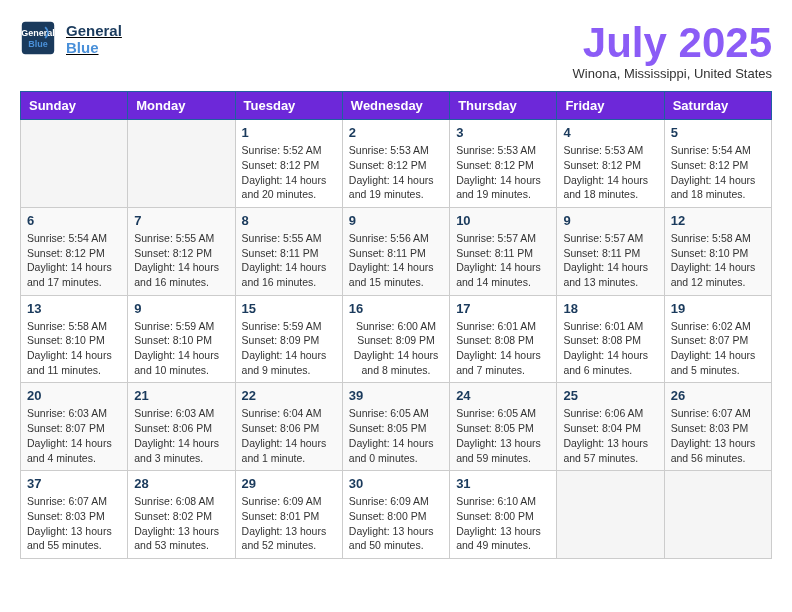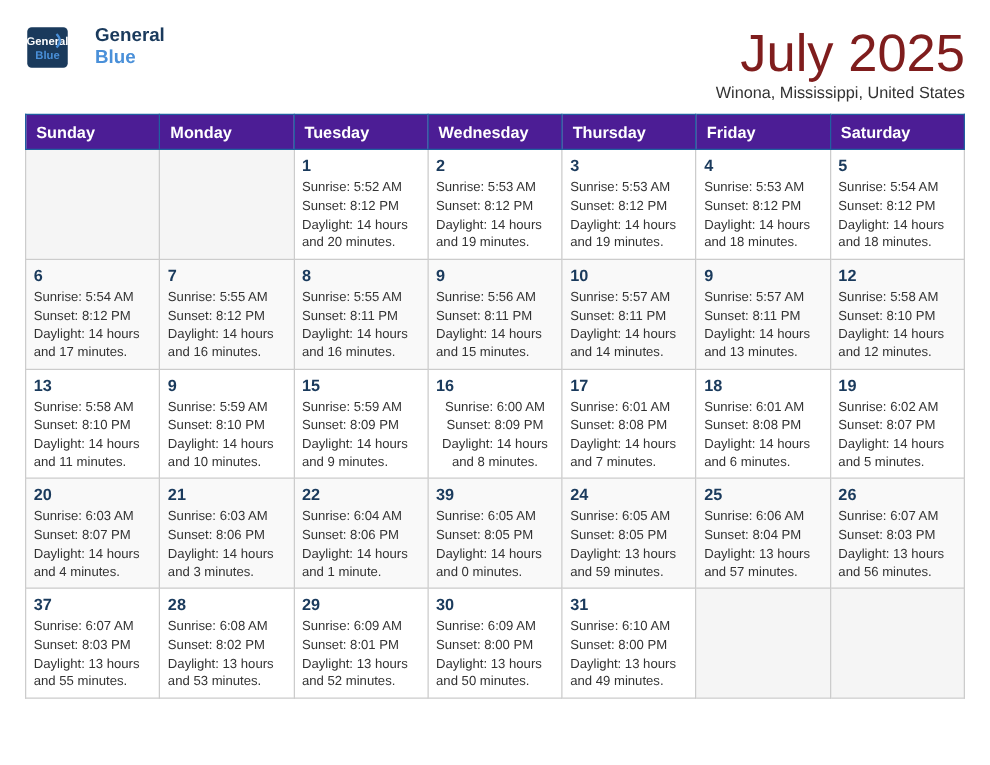--- a/index.html
+++ b/index.html
@@ -11,48 +11,49 @@
       padding: 20px;
     }
     .header {
       display: flex;
       justify-content: space-between;
       align-items: flex-start;
       margin-bottom: 10px;
     }
     .logo {
       display: flex;
-      align-items: flex-start;
-      gap: 20px;
+      align-items: flex-end;
+      gap: 10px;
+      text-decoration: underline;
     }
     .logo-icon {
       width: 36px;
       height: 36px;
     }
     .title-section {
       text-align: right;
     }
     .month-title {
       font-size: 42px;
-      font-weight: normal;
-      color: #7f1d1d;
+      font-weight: bold;
+      color: #8b5cf6;
       line-height: 1.1;
       text-align: right;
     }
     .location {
       font-size: 13px;
       color: #333;
     }
     .calendar {
       width: 100%;
       border-collapse: collapse;
       border: 1px solid #ccc;
     }
     .calendar th {
-      background: #4c1d95;
+      background: #6d28d9;
       color: #fff;
       font-size: 13px;
       font-weight: bold;
       padding: 6px 8px;
       text-align: left;
       border: 1px solid #2060a0;
     }
     .calendar td {
       vertical-align: top;
       border: 1px solid #ccc;

